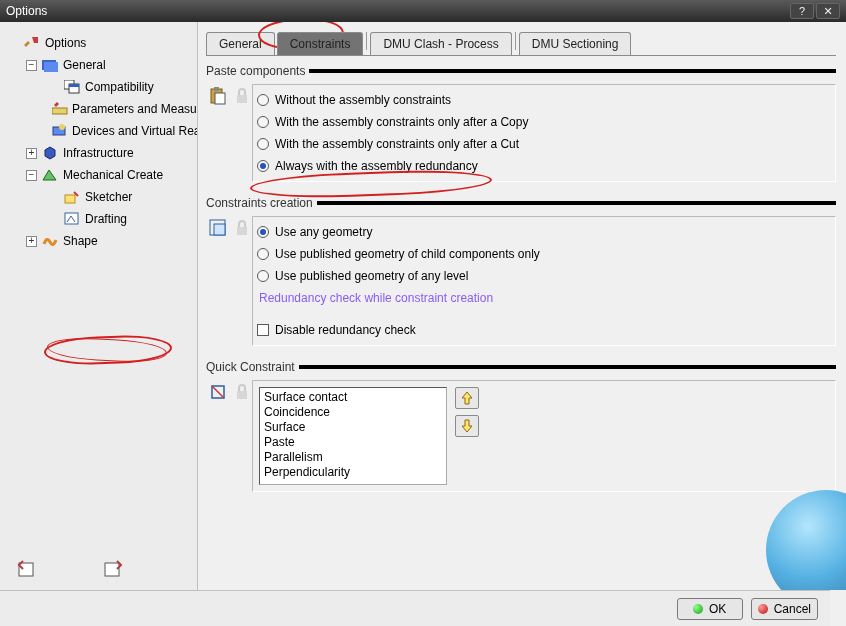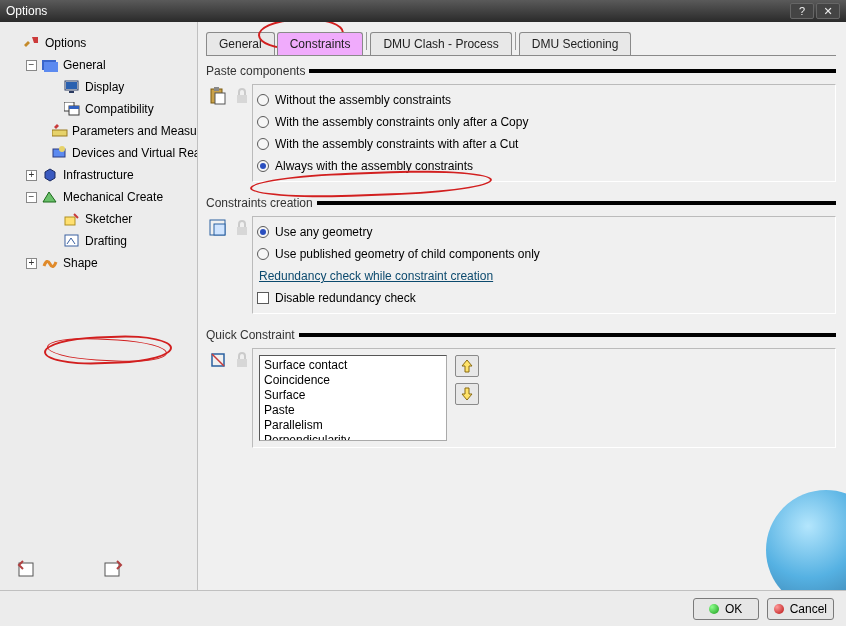--- a/index.html
+++ b/index.html
@@ -43,21 +43,21 @@
   .l2 { padding-left: 40px; }
 
   .content-pane { flex: 1; padding: 6px 10px 0 8px; position: relative; overflow: hidden; }
 
   .tabs { display: flex; align-items: flex-end; border-bottom: 1px solid #8a8a8a; margin-bottom: 8px; height: 28px; }
   .tab {
     padding: 4px 12px; border: 1px solid #8a8a8a; border-bottom: none;
     background: #e8e8e8; border-radius: 3px 3px 0 0; margin-right: 2px;
     cursor: pointer; position: relative; color: #222;
   }
-  .tab.active { background: #f0abfc; z-index: 2; }
+  .tab.active { background: #737373; z-index: 2; }
   .tabsep {
     border-left: 1px solid #999; height: 18px; margin: 0 3px 2px 1px;
     align-self: center;
   }
 
   fieldset.group {
     border: none; border-top: 4px solid #000000; margin: 6px 0 12px 0;
     padding: 6px 0 2px 0;
   }
   fieldset.group > legend { padding: 0 4px 0 0; color: #333; margin-left: 0; }
@@ -83,37 +83,37 @@
     width: 12px; height: 12px; border-radius: 50%; border: 1px solid #5a5a5a;
     background: #f6f6f6; display: inline-flex; align-items: center;
     justify-content: center; cursor: pointer;
   }
   .radio .dot { width: 6px; height: 6px; border-radius: 50%; background: #2a4fbf; display: none; }
   .radio.checked .dot { display: block; }
   .checkbox {
     width: 12px; height: 12px; border: 1px solid #5a5a5a; background: #fff; cursor: pointer;
   }
 
-  .subhead { color: #0c4a6e; margin: 4px 0 4px 2px; text-decoration: underline; }
+  .subhead { color: #8b5cf6; margin: 4px 0 14px 2px; }
 
   .qc-layout { display: flex; align-items: flex-start; }
   .qc-list {
-    width: 188px; height: 86px; border: 1px inset #aaa; background: #fff;
+    width: 188px; height: 98px; border: 1px inset #aaa; background: #fff;
     padding: 2px 4px; overflow: hidden;
   }
   .qc-list div { height: 15px; line-height: 15px; }
   .qc-btns { display: flex; flex-direction: column; gap: 6px; margin-left: 8px; }
   .qc-btn {
     width: 24px; height: 22px; border: 1px solid #8a8a8a; background: #e8e8e8;
     display: flex; align-items: center; justify-content: center; cursor: pointer;
     border-radius: 2px;
   }
 
   .footer {
-    position: absolute; left: 0; right: 0; bottom: 0; height: 36px;
+    position: absolute; left: 0; right: 16px; bottom: 0; height: 36px;
     display: flex; align-items: center; justify-content: flex-end;
     padding: 0 12px; gap: 8px; border-top: 1px solid #c0c0c0;
     background: #ececec;
   }
   .ftricon {
     position: absolute; width: 28px; height: 28px; display: flex;
     align-items: center; justify-content: center; cursor: pointer;
   }
   .dlgbtn {
     min-width: 66px; height: 22px; border: 1px solid #7a7a7a; border-radius: 3px;
@@ -168,31 +168,20 @@
         <span class="exp">−</span>
         <span class="ticon">
           <svg width="18" height="16" viewBox="0 0 18 16">
               <rect x="1" y="3" width="14" height="10" fill="#3a66cc"></rect>
               <rect x="3" y="5" width="14" height="10" fill="#5c8af0"></rect>
             </svg>
         </span>
         <span class="tlabel">General</span>
       </div>
 
-      <div class="tree-row l2">
-        <span class="noexp"></span>
-        <span class="ticon">
-          <svg width="16" height="14" viewBox="0 0 16 14">
-              <rect x="1" y="1" width="13" height="9" fill="#fff" stroke="#2a3a60"></rect>
-              <rect x="2" y="2" width="11" height="7" fill="#2a60b0"></rect>
-              <rect x="5" y="11" width="5" height="2" fill="#2a3a60"></rect>
-            </svg>
-        </span>
-        <span class="tlabel">Display</span>
-      </div>
 
       <div class="tree-row l2">
         <span class="noexp"></span>
         <span class="ticon">
           <svg width="16" height="14" viewBox="0 0 16 14">
               <rect x="0" y="0" width="10" height="9" fill="#fff" stroke="#3a3a3a"></rect>
               <rect x="5" y="4" width="10" height="9" fill="#fff" stroke="#3a3a3a"></rect>
               <rect x="5" y="4" width="10" height="3" fill="#3060c0"></rect>
             </svg>
         </span>
@@ -312,27 +301,27 @@
           <div class="radio-row">
             <span class="radio"></span>
             <span>Without the assembly constraints</span>
           </div>
           <div class="radio-row">
             <span class="radio"></span>
             <span>With the assembly constraints only after a Copy</span>
           </div>
           <div class="radio-row">
             <span class="radio"></span>
-            <span>With the assembly constraints with after a Cut</span>
+            <span>With the assembly constraints only after a Cut</span>
           </div>
           <div class="radio-row">
             <span class="radio checked">
                 <span class="dot"></span>
               </span>
-            <span>Always with the assembly constraints</span>
+            <span>Always with the assembly redundancy</span>
           </div>
         </div>
       </div>
     </fieldset>
 
     <fieldset class="group">
       <legend>Constraints creation</legend>
       <div class="group-body">
         <div class="group-iconcol">
           <span class="gicon">
@@ -351,20 +340,24 @@
         <div class="inset">
           <div class="radio-row">
             <span class="radio checked">
                 <span class="dot"></span>
               </span>
             <span>Use any geometry</span>
           </div>
           <div class="radio-row">
             <span class="radio"></span>
             <span>Use published geometry of child components only</span>
+          </div>
+          <div class="radio-row">
+            <span class="radio"></span>
+            <span>Use published geometry of any level</span>
           </div>
           <div class="subhead">Redundancy check while constraint creation</div>
           <div class="check-row">
             <span class="checkbox"></span>
             <span>Disable redundancy check</span>
           </div>
         </div>
       </div>
     </fieldset>
 

